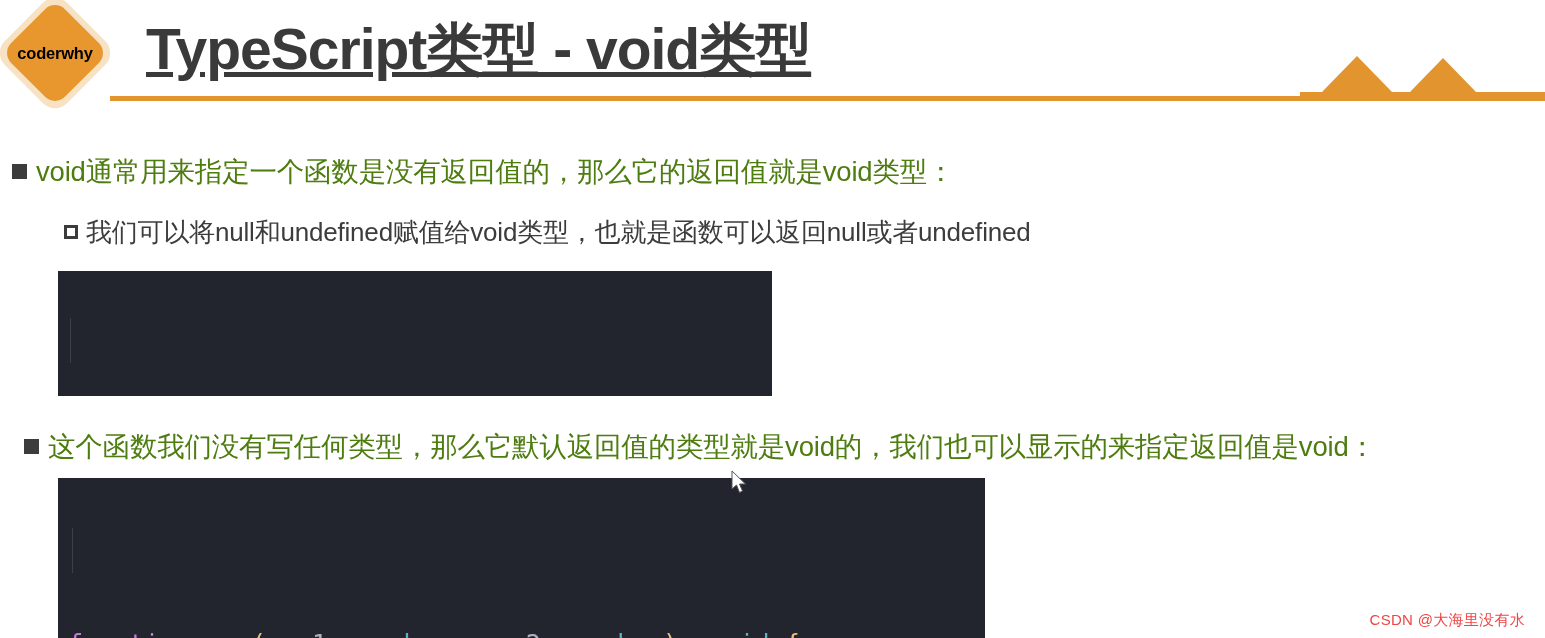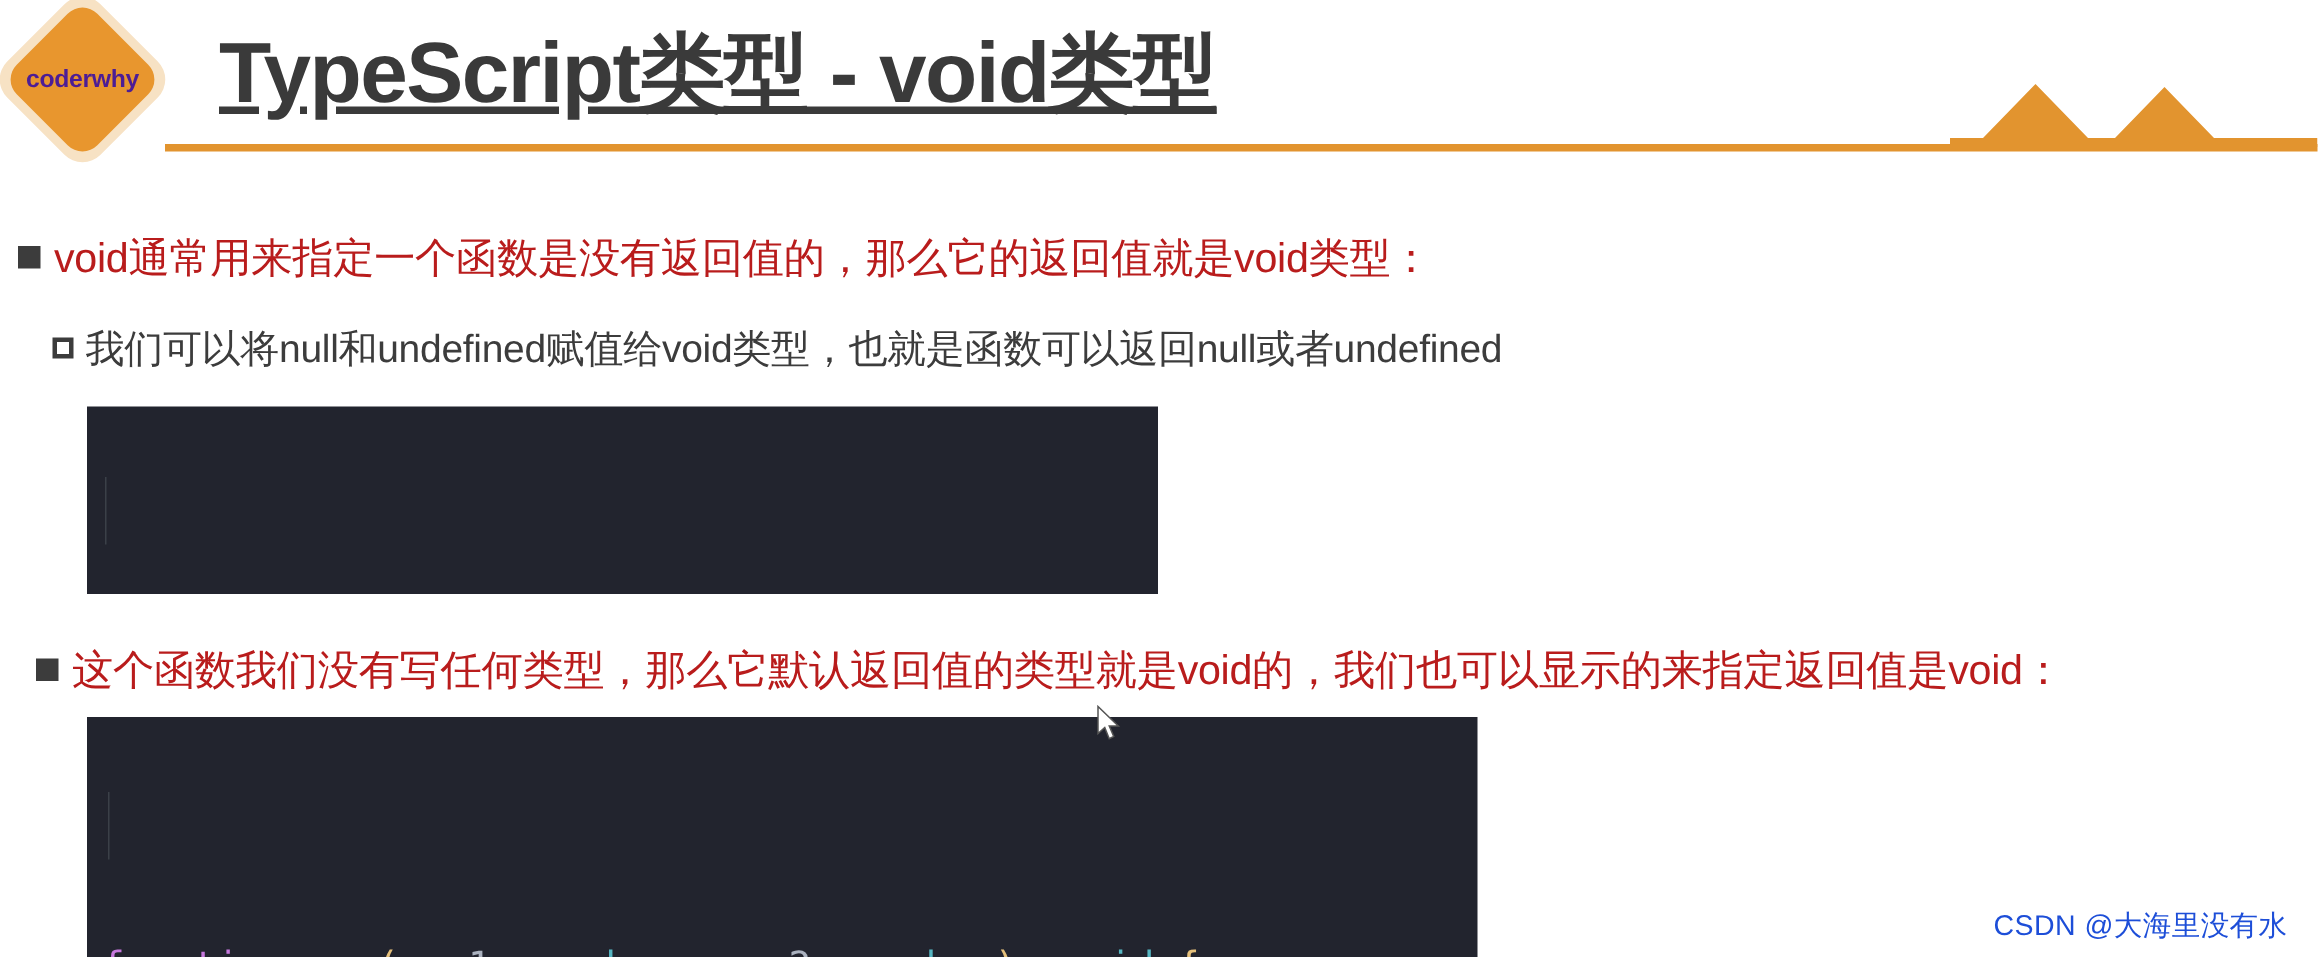--- a/index.html
+++ b/index.html
@@ -46,21 +46,21 @@
     border-radius: 14px;
     transform: rotate(45deg);
   }
   #brand-logo .logo-text {
     position: absolute;
     left: 0; top: 0;
     width: 96px; height: 96px;
     display: flex;
     align-items: center;
     justify-content: center;
-    color: #4c1d95;
+    color: #000000;
     font-size: 16.5px;
     font-weight: bold;
     letter-spacing: -0.2px;
     white-space: nowrap;
   }
 
   #page-title {
     position: absolute;
     left: 146px;
     top: 11px;
@@ -89,21 +89,21 @@
     width: 245px;
     height: 58px;
   }
 
   
   .bullet-l1 {
     position: absolute;
     display: flex;
     align-items: baseline;
     white-space: nowrap;
-    color: #b91c1c;
+    color: #4d7c0f;
     font-size: 27.5px;
     letter-spacing: -0.2px;
   }
   .bullet-l1 .marker {
     display: inline-block;
     width: 15px;
     height: 15px;
     background: #3c3c3c;
     margin-right: 9px;
     position: relative;
@@ -126,21 +126,21 @@
     border: 3px solid #3c3c3c;
     background: transparent;
     margin-right: 8px;
     position: relative;
     top: -2px;
     flex: none;
     box-sizing: border-box;
   }
 
   #bullet-1 { left: 12px; top: 154px; }
-  #bullet-2 { left: 35px; top: 215px; }
+  #bullet-2 { left: 64px; top: 215px; }
   #bullet-3 { left: 12px; top: 429px; padding-left: 12px; }
 
   
   .code-block {
     position: absolute;
     background: #22242e;
     font-family: "DejaVu Sans Mono", "Liberation Mono", monospace;
     font-size: 25px;
     line-height: 45px;
     white-space: pre;
@@ -185,22 +185,22 @@
     width: 18px;
     height: 26px;
     pointer-events: none;
   }
 
   
   #csdn-watermark {
     position: absolute;
     right: 20px;
     bottom: 8px;
-    color: #1d4ed8;
-    font-size: 19px;
+    color: #ef4444;
+    font-size: 15px;
     white-space: nowrap;
     letter-spacing: 0.3px;
   }
 </style>
 </head>
 <body>
 
 <div id="slide-header">
 
   <div id="brand-logo">

